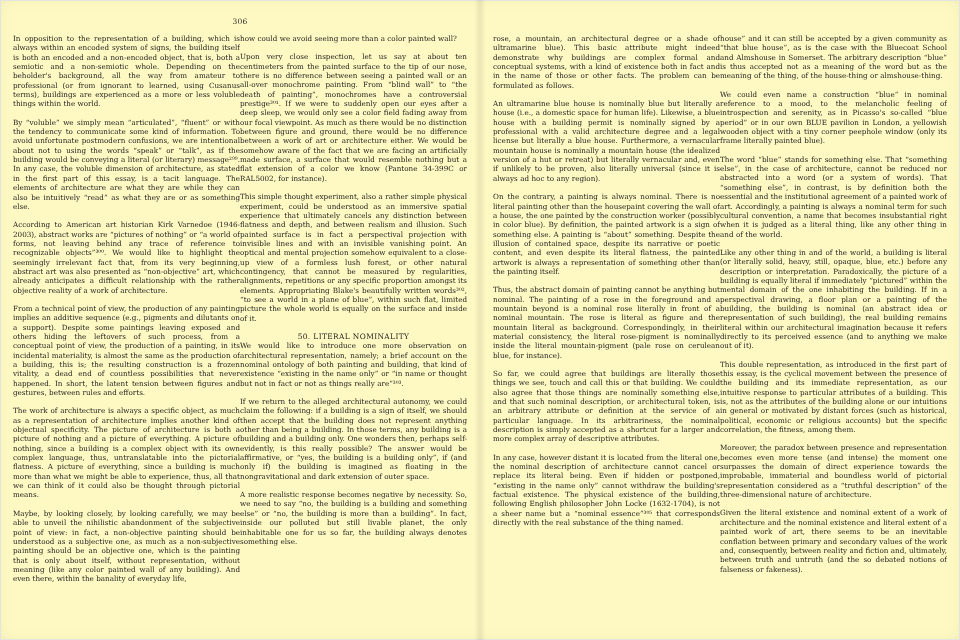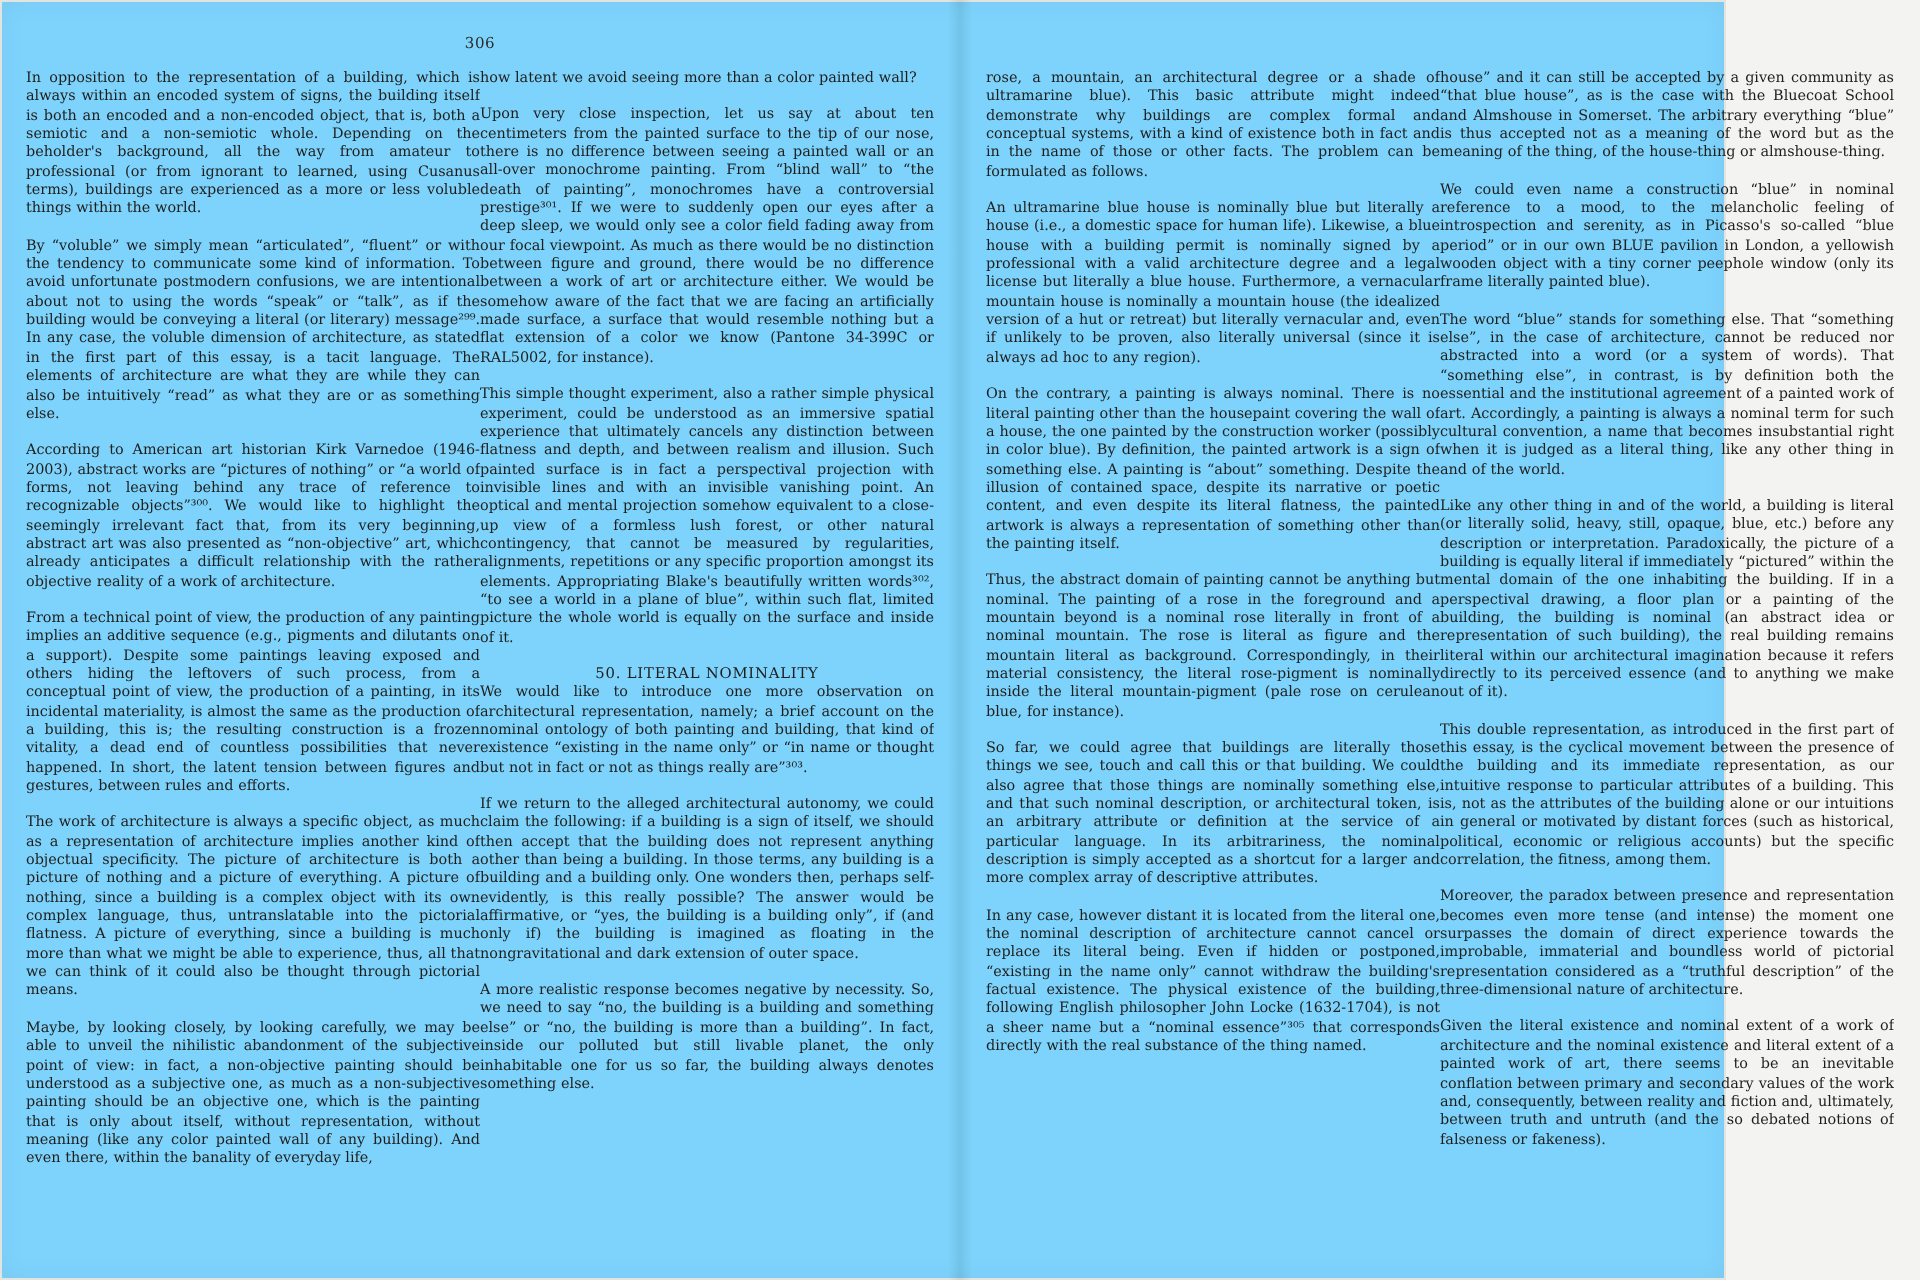--- a/index.html
+++ b/index.html
@@ -5,23 +5,23 @@
   html, body {
     margin: 0;
     padding: 0;
     width: 960px;
     height: 640px;
     background: #f3f3f1;
     overflow: hidden;
   }
   .spread {
     position: relative;
-    width: 863px;
+    width: 960px;
     height: 640px;
-    background: #7dd3fc;
+    background: #fef9c3;
     box-shadow: inset 0 0 0 1px #e3e3e0, inset 0 0 14px rgba(0,0,0,0.05);
     font-family: "DejaVu Serif", "Liberation Serif", serif;
     color: #1d1d1b;
   }
   .gutter {
     position: absolute;
     left: 474px;
     top: 0;
     width: 12px;
     height: 640px;
@@ -85,21 +85,21 @@
     <div class="columns">
       <div class="column">
         <p class="para">In opposition to the representation of a building, which is always within an encoded system of signs, the building itself is both an encoded and a non-encoded object, that is, both a semiotic and a non-semiotic whole. Depending on the beholder's background, all the way from amateur to professional (or from ignorant to learned, using Cusanus terms), buildings are experienced as a more or less voluble things within the world.</p>
         <p class="para">By “voluble” we simply mean “articulated”, “fluent” or with the tendency to communicate some kind of information. To avoid unfortunate postmodern confusions, we are intentional about not to using the words “speak” or “talk”, as if the building would be conveying a literal (or literary) message²⁹⁹. In any case, the voluble dimension of architecture, as stated in the first part of this essay, is a tacit language. The elements of architecture are what they are while they can also be intuitively “read” as what they are or as something else.</p>
         <p class="para">According to American art historian Kirk Varnedoe (1946-2003), abstract works are “pictures of nothing” or “a world of forms, not leaving behind any trace of reference to recognizable objects”³⁰⁰. We would like to highlight the seemingly irrelevant fact that, from its very beginning, abstract art was also presented as “non-objective” art, which already anticipates a difficult relationship with the rather objective reality of a work of architecture.</p>
         <p class="para">From a technical point of view, the production of any painting implies an additive sequence (e.g., pigments and dilutants on a support). Despite some paintings leaving exposed and others hiding the leftovers of such process, from a conceptual point of view, the production of a painting, in its incidental materiality, is almost the same as the production of a building, this is; the resulting construction is a frozen vitality, a dead end of countless possibilities that never happened. In short, the latent tension between figures and gestures, between rules and efforts.</p>
         <p class="para">The work of architecture is always a specific object, as much as a representation of architecture implies another kind of objectual specificity. The picture of architecture is both a picture of nothing and a picture of everything. A picture of nothing, since a building is a complex object with its own complex language, thus, untranslatable into the pictorial flatness. A picture of everything, since a building is much more than what we might be able to experience, thus, all that we can think of it could also be thought through pictorial means.</p>
         <p class="para">Maybe, by looking closely, by looking carefully, we may be able to unveil the nihilistic abandonment of the subjective point of view: in fact, a non-objective painting should be understood as a subjective one, as much as a non-subjective painting should be an objective one, which is the painting that is only about itself, without representation, without meaning (like any color painted wall of any building). And even there, within the banality of everyday life,</p>
       </div>
       <div class="column">
-        <p class="para">how latent we avoid seeing more than a color painted wall?</p>
+        <p class="para">how could we avoid seeing more than a color painted wall?</p>
         <p class="para">Upon very close inspection, let us say at about ten centimeters from the painted surface to the tip of our nose, there is no difference between seeing a painted wall or an all-over monochrome painting. From “blind wall” to “the death of painting”, monochromes have a controversial prestige³⁰¹. If we were to suddenly open our eyes after a deep sleep, we would only see a color field fading away from our focal viewpoint. As much as there would be no distinction between figure and ground, there would be no difference between a work of art or architecture either. We would be somehow aware of the fact that we are facing an artificially made surface, a surface that would resemble nothing but a flat extension of a color we know (Pantone 34-399C or RAL5002, for instance).</p>
         <p class="para">This simple thought experiment, also a rather simple physical experiment, could be understood as an immersive spatial experience that ultimately cancels any distinction between flatness and depth, and between realism and illusion. Such painted surface is in fact a perspectival projection with invisible lines and with an invisible vanishing point. An optical and mental projection somehow equivalent to a close-up view of a formless lush forest, or other natural contingency, that cannot be measured by regularities, alignments, repetitions or any specific proportion amongst its elements. Appropriating Blake's beautifully written words³⁰², “to see a world in a plane of blue”, within such flat, limited picture the whole world is equally on the surface and inside of it.</p>
         <h3 class="section-heading">50. LITERAL NOMINALITY</h3>
         <p class="para">We would like to introduce one more observation on architectural representation, namely; a brief account on the nominal ontology of both painting and building, that kind of existence “existing in the name only” or “in name or thought but not in fact or not as things really are”³⁰³.</p>
         <p class="para">If we return to the alleged architectural autonomy, we could claim the following: if a building is a sign of itself, we should then accept that the building does not represent anything other than being a building. In those terms, any building is a building and a building only. One wonders then, perhaps self-evidently, is this really possible? The answer would be affirmative, or “yes, the building is a building only”, if (and only if) the building is imagined as floating in the nongravitational and dark extension of outer space.</p>
         <p class="para">A more realistic response becomes negative by necessity. So, we need to say “no, the building is a building and something else” or “no, the building is more than a building”. In fact, inside our polluted but still livable planet, the only inhabitable one for us so far, the building always denotes something else.</p>
       </div>
     </div>
   </div>
 
@@ -107,21 +107,21 @@
     <div class="columns">
       <div class="column">
         <p class="para">rose, a mountain, an architectural degree or a shade of ultramarine blue). This basic attribute might indeed demonstrate why buildings are complex formal and conceptual systems, with a kind of existence both in fact and in the name of those or other facts. The problem can be formulated as follows.</p>
         <p class="para">An ultramarine blue house is nominally blue but literally a house (i.e., a domestic space for human life). Likewise, a blue house with a building permit is nominally signed by a professional with a valid architecture degree and a legal license but literally a blue house. Furthermore, a vernacular mountain house is nominally a mountain house (the idealized version of a hut or retreat) but literally vernacular and, even if unlikely to be proven, also literally universal (since it is always ad hoc to any region).</p>
         <p class="para">On the contrary, a painting is always nominal. There is no literal painting other than the housepaint covering the wall of a house, the one painted by the construction worker (possibly in color blue). By definition, the painted artwork is a sign of something else. A painting is “about” something. Despite the illusion of contained space, despite its narrative or poetic content, and even despite its literal flatness, the painted artwork is always a representation of something other than the painting itself.</p>
         <p class="para">Thus, the abstract domain of painting cannot be anything but nominal. The painting of a rose in the foreground and a mountain beyond is a nominal rose literally in front of a nominal mountain. The rose is literal as figure and the mountain literal as background. Correspondingly, in their material consistency, the literal rose-pigment is nominally inside the literal mountain-pigment (pale rose on cerulean blue, for instance).</p>
         <p class="para">So far, we could agree that buildings are literally those things we see, touch and call this or that building. We could also agree that those things are nominally something else, and that such nominal description, or architectural token, is an arbitrary attribute or definition at the service of a particular language. In its arbitrariness, the nominal description is simply accepted as a shortcut for a larger and more complex array of descriptive attributes.</p>
         <p class="para">In any case, however distant it is located from the literal one, the nominal description of architecture cannot cancel or replace its literal being. Even if hidden or postponed, “existing in the name only” cannot withdraw the building's factual existence. The physical existence of the building, following English philosopher John Locke (1632-1704), is not a sheer name but a “nominal essence”³⁰⁵ that corresponds directly with the real substance of the thing named.</p>
       </div>
       <div class="column">
-        <p class="para">house” and it can still be accepted by a given community as “that blue house”, as is the case with the Bluecoat School and Almshouse in Somerset. The arbitrary everything “blue” is thus accepted not as a meaning of the word but as the meaning of the thing, of the house-thing or almshouse-thing.</p>
+        <p class="para">house” and it can still be accepted by a given community as “that blue house”, as is the case with the Bluecoat School and Almshouse in Somerset. The arbitrary description “blue” is thus accepted not as a meaning of the word but as the meaning of the thing, of the house-thing or almshouse-thing.</p>
         <p class="para">We could even name a construction “blue” in nominal reference to a mood, to the melancholic feeling of introspection and serenity, as in Picasso's so-called “blue period” or in our own BLUE pavilion in London, a yellowish wooden object with a tiny corner peephole window (only its frame literally painted blue).</p>
         <p class="para">The word “blue” stands for something else. That “something else”, in the case of architecture, cannot be reduced nor abstracted into a word (or a system of words). That “something else”, in contrast, is by definition both the essential and the institutional agreement of a painted work of art. Accordingly, a painting is always a nominal term for such cultural convention, a name that becomes insubstantial right when it is judged as a literal thing, like any other thing in and of the world.</p>
         <p class="para">Like any other thing in and of the world, a building is literal (or literally solid, heavy, still, opaque, blue, etc.) before any description or interpretation. Paradoxically, the picture of a building is equally literal if immediately “pictured” within the mental domain of the one inhabiting the building. If in a perspectival drawing, a floor plan or a painting of the building, the building is nominal (an abstract idea or representation of such building), the real building remains literal within our architectural imagination because it refers directly to its perceived essence (and to anything we make out of it).</p>
         <p class="para">This double representation, as introduced in the first part of this essay, is the cyclical movement between the presence of the building and its immediate representation, as our intuitive response to particular attributes of a building. This is, not as the attributes of the building alone or our intuitions in general or motivated by distant forces (such as historical, political, economic or religious accounts) but the specific correlation, the fitness, among them.</p>
         <p class="para">Moreover, the paradox between presence and representation becomes even more tense (and intense) the moment one surpasses the domain of direct experience towards the improbable, immaterial and boundless world of pictorial representation considered as a “truthful description” of the three-dimensional nature of architecture.</p>
         <p class="para">Given the literal existence and nominal extent of a work of architecture and the nominal existence and literal extent of a painted work of art, there seems to be an inevitable conflation between primary and secondary values of the work and, consequently, between reality and fiction and, ultimately, between truth and untruth (and the so debated notions of falseness or fakeness).</p>
       </div>
     </div>
   </div>
 

